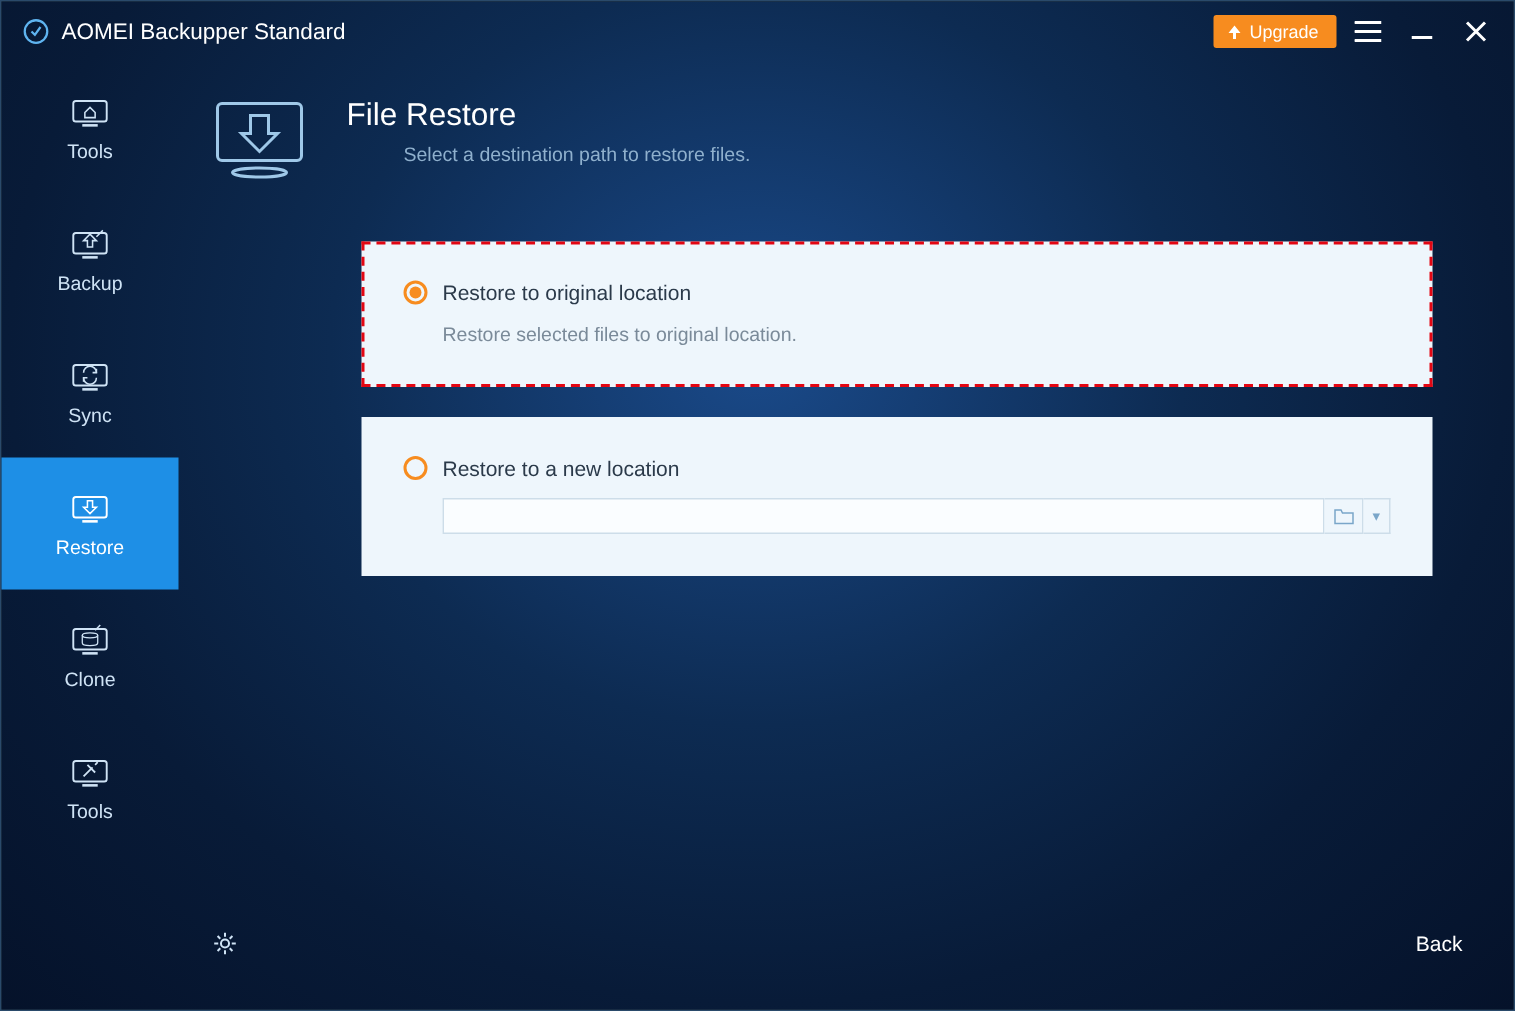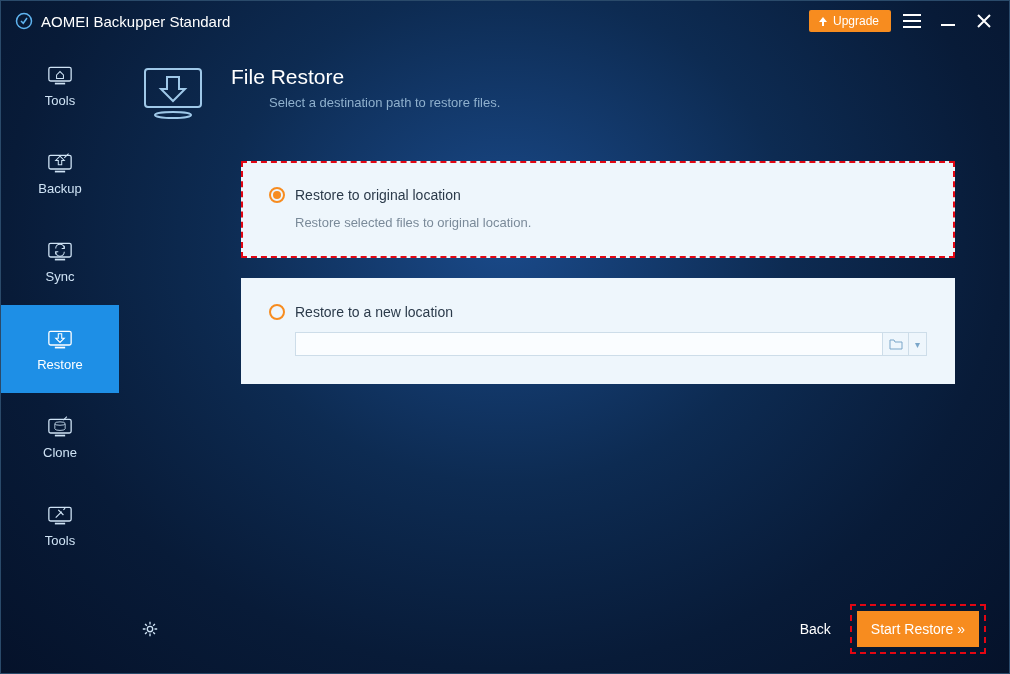--- a/index.html
+++ b/index.html
@@ -224,19 +224,16 @@
 
   <div class="footer">
     <div class="footer-left">
       <svg class="gear-icon" viewBox="0 0 20 20">
         <circle cx="10" cy="10" r="3" fill="none" stroke="#cfe3f5" stroke-width="1.5"></circle>
         <path d="M10 2 L10 5 M10 15 L10 18 M2 10 L5 10 M15 10 L18 10 M4.5 4.5 L6.5 6.5 M13.5 13.5 L15.5 15.5 M15.5 4.5 L13.5 6.5 M6.5 13.5 L4.5 15.5" stroke="#cfe3f5" stroke-width="1.5"></path>
       </svg>
     </div>
     <div class="footer-right">
       <button class="back-btn">Back</button>
-      <span class="start-wrap">
-        <button class="start-btn">Start Restore »</button>
-      </span>
     </div>
   </div>
 
 </div>
 
 </body></html>

